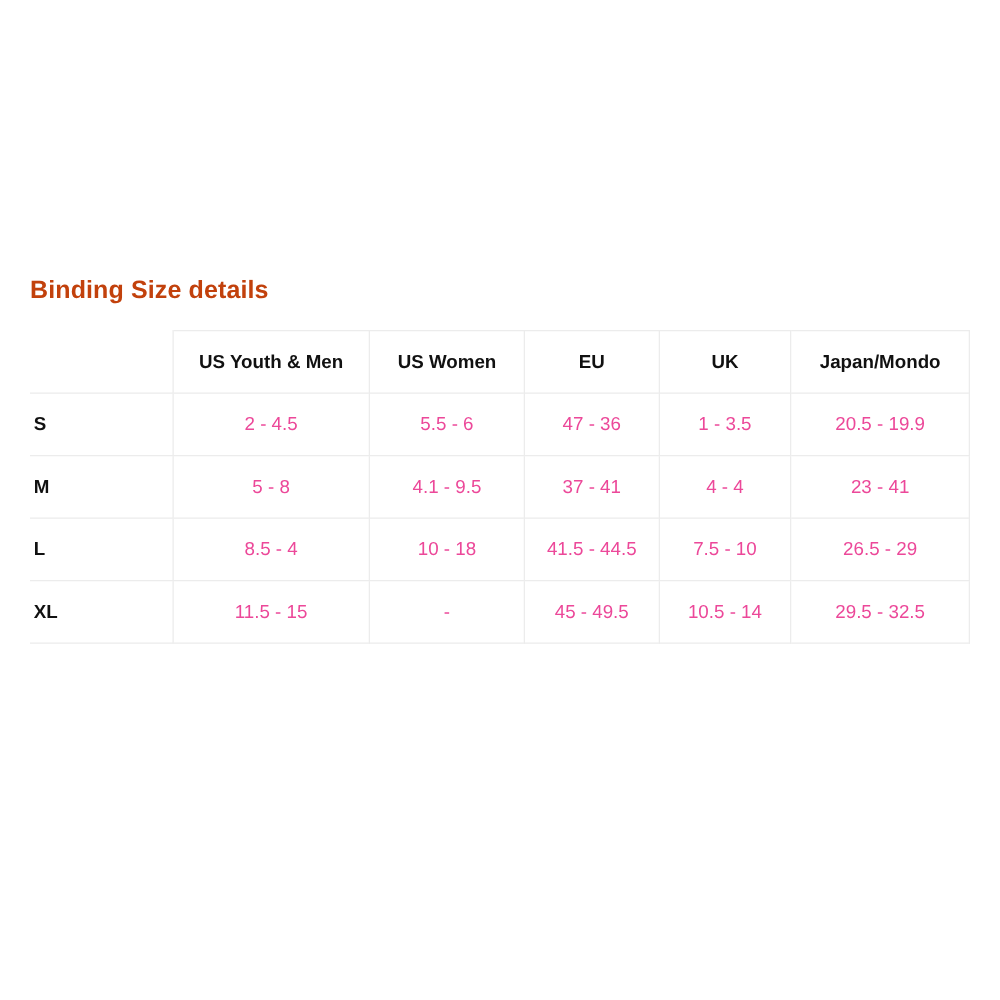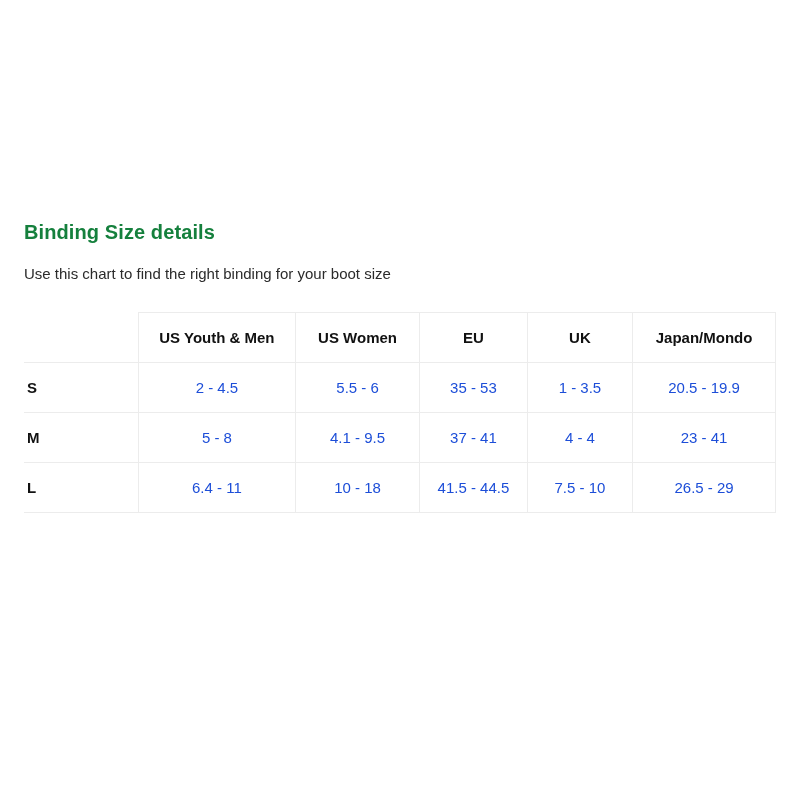--- a/index.html
+++ b/index.html
@@ -19,21 +19,21 @@
   }
   .content {
     position: absolute;
     left: 24px;
     top: 220px;
     width: 752px;
   }
   .title {
     font-size: 20px;
     font-weight: bold;
-    color: #15803d;
+    color: #c2410c;
     letter-spacing: 0.1px;
     margin: 0 0 20px 0;
     line-height: 1.2;
   }
   .subtitle {
     font-size: 15px;
     font-weight: normal;
     color: #2b2b2b;
     margin: 0 0 28px 0;
     line-height: 1.3;
@@ -44,21 +44,21 @@
     table-layout: fixed;
   }
   table.size-chart th,
   table.size-chart td {
     border: 1px solid #ececec;
     height: 50px;
     padding: 0 8px;
     font-size: 15px;
     text-align: center;
     vertical-align: middle;
-    color: #1d4ed8;
+    color: #ec4899;
     box-sizing: border-box;
   }
   table.size-chart thead th {
     font-weight: bold;
     font-size: 15px;
     color: #111111;
   }
   table.size-chart thead th.corner {
     border-top-color: transparent;
     border-left-color: transparent;
@@ -76,21 +76,20 @@
   col.c3 { width: 104px; }
   col.c4 { width: 102px; }
   col.c5 { width: 138px; }
 </style>
 </head>
 <body>
 
 <div class="page">
   <div class="content">
     <h1 class="title">Binding Size details</h1>
-    <p class="subtitle">Use this chart to find the right binding for your boot size</p>
 
     <table class="size-chart">
       <colgroup>
         <col class="c0">
           <col class="c1">
           <col class="c2">
           <col class="c3">
           <col class="c4">
           <col class="c5">
       </colgroup>
@@ -102,36 +101,44 @@
           <th>EU</th>
           <th>UK</th>
           <th>Japan/Mondo</th>
         </tr>
       </thead>
       <tbody>
         <tr>
           <th class="row-label">S</th>
           <td>2 - 4.5</td>
           <td>5.5 - 6</td>
-          <td>35 - 53</td>
+          <td>47 - 36</td>
           <td>1 - 3.5</td>
           <td>20.5 - 19.9</td>
         </tr>
         <tr>
           <th class="row-label">M</th>
           <td>5 - 8</td>
           <td>4.1 - 9.5</td>
           <td>37 - 41</td>
           <td>4 - 4</td>
           <td>23 - 41</td>
         </tr>
         <tr>
           <th class="row-label">L</th>
-          <td>6.4 - 11</td>
+          <td>8.5 - 4</td>
           <td>10 - 18</td>
           <td>41.5 - 44.5</td>
           <td>7.5 - 10</td>
           <td>26.5 - 29</td>
+        </tr>
+        <tr>
+          <th class="row-label">XL</th>
+          <td>11.5 - 15</td>
+          <td>-</td>
+          <td>45 - 49.5</td>
+          <td>10.5 - 14</td>
+          <td>29.5 - 32.5</td>
         </tr>
       </tbody>
     </table>
   </div>
 </div>
 
 </body></html>

